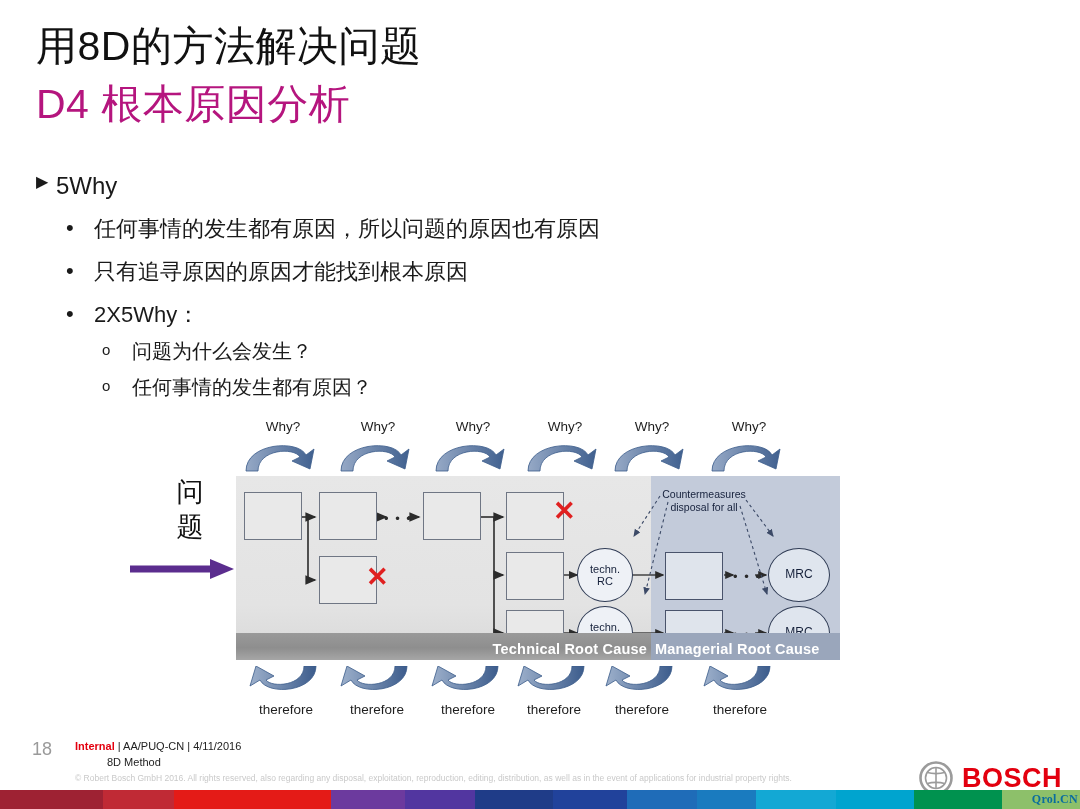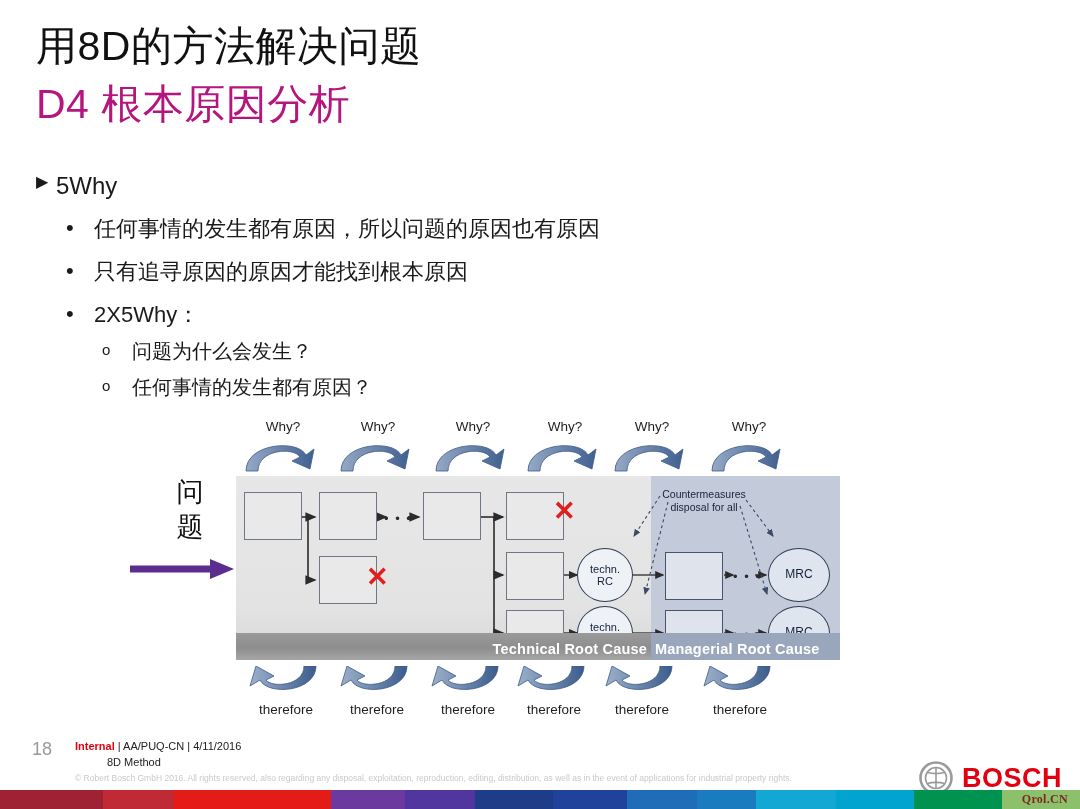--- a/index.html
+++ b/index.html
@@ -146,23 +146,23 @@
   .bosch-logo { position: absolute; right: 18px; top: 5px; display: flex; align-items: center; margin-top: 21px; }
   .bosch-word {
     color: #e3000f; font-size: 27px; font-weight: 700;
     letter-spacing: 0.5px; margin-left: 9px;
   }
 
   
   .colorbar { position: absolute; left: 0; top: 790px; width: 1080px; height: 19px; display: flex; }
   .colorbar div { height: 19px; }
   .watermark {
-    position: absolute; right: 12px; top: 792px;
+    position: absolute; right: 2px; top: 792px;
     font-family: "Liberation Serif", serif; font-size: 12px;
-    color: #7f1d1d; font-weight: 700; letter-spacing: 0.3px;
+    color: #0369a1; font-weight: 700; letter-spacing: 0.3px;
     opacity: 0.95;
   }
 </style>
 </head>
 <body>
 
 <div id="slide">
 
   <div class="title-block">
     <div class="title-line1">用8D的方法解决问题</div>

